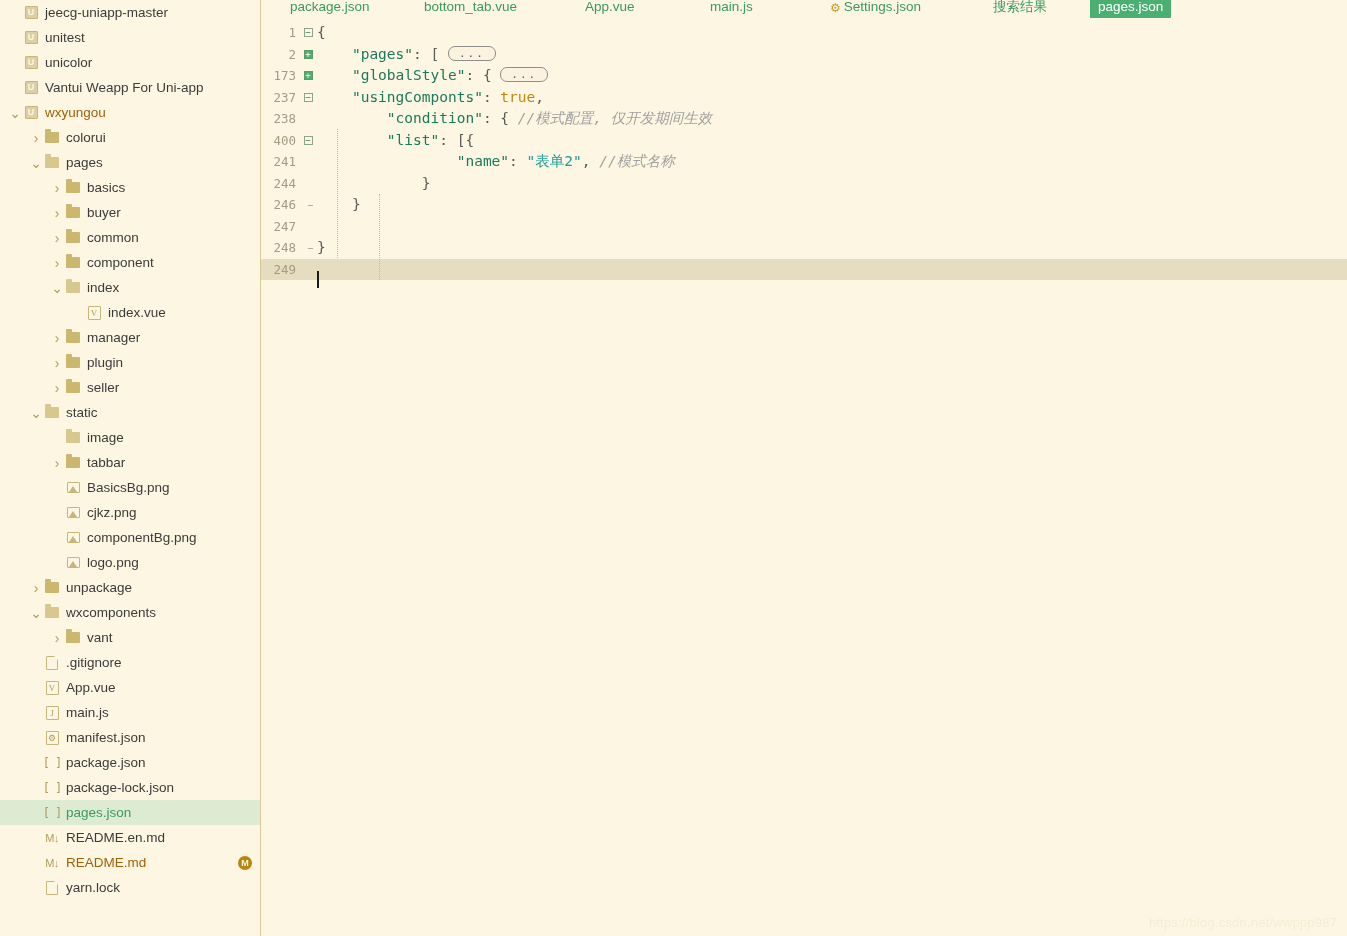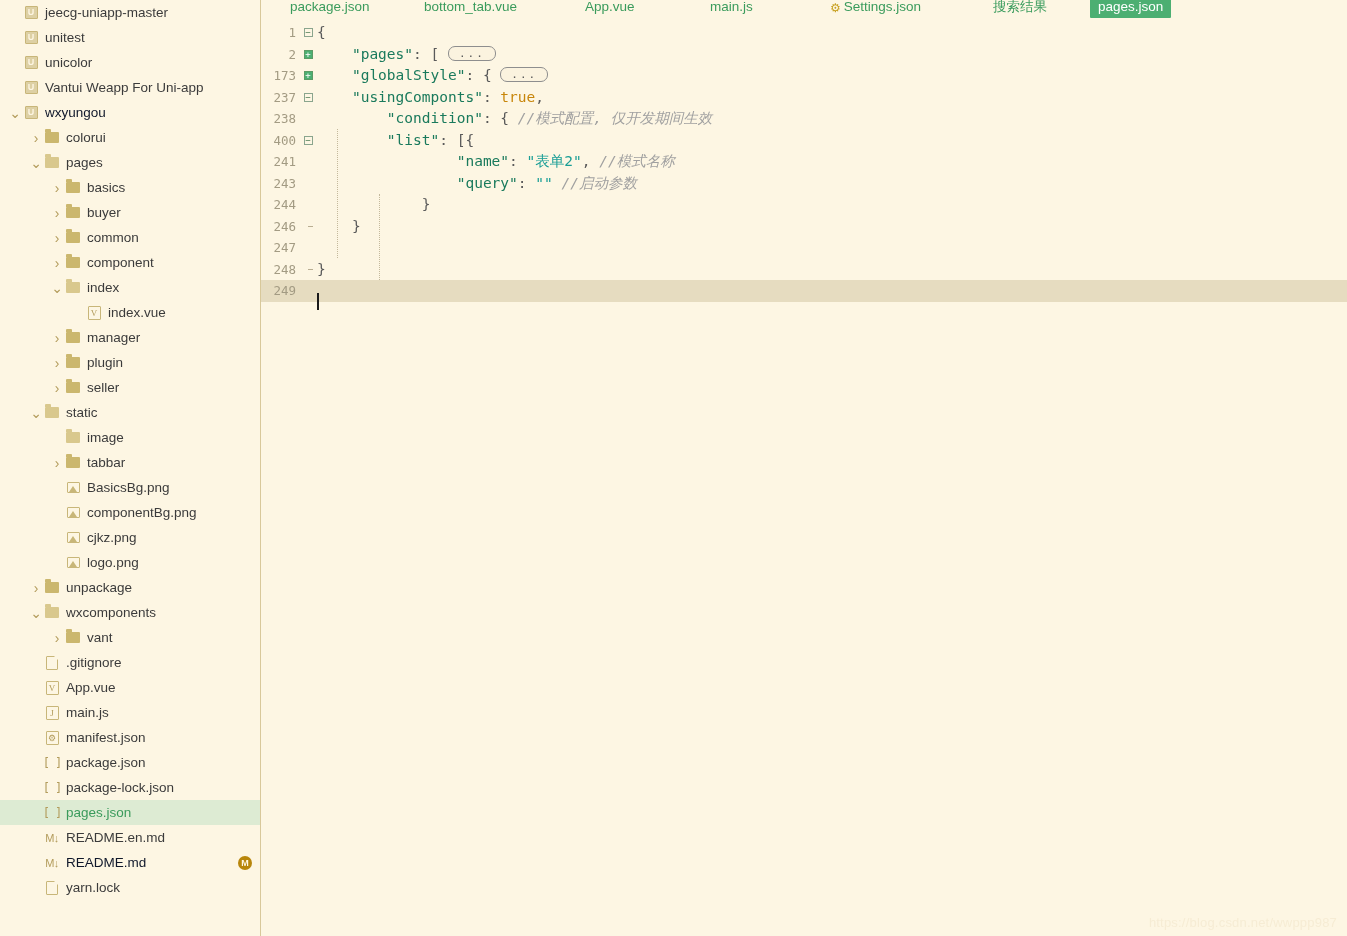--- a/index.html
+++ b/index.html
@@ -46,21 +46,21 @@
     font-size: 11px;
     line-height: 1;
   }
   .tree-row .ico {
     width: 18px; height: 25px;
     flex: 0 0 18px;
     display: flex; align-items: center; justify-content: center;
     margin-right: 5px;
   }
   .tree-row .lbl { line-height: 25px; }
-  .lbl.gold { color: #0f172a; }
+  .lbl.gold { color: #a16207; }
   .lbl.green { color: #3a9b5c; }
 
   
   .ic-u {
     width: 13px; height: 13px;
     background: #ddd0a4;
     border: 1px solid #c8b679;
     border-radius: 1px;
     color: #fdf6e3;
     font-size: 9px;
@@ -416,28 +416,28 @@
         <span class="ico">
           <span class="ic-img"></span>
         </span>
         <span class="lbl">BasicsBg.png</span>
       </div>
       <div class="tree-row" style="padding-left: 50px;">
         <span class="twisty"></span>
         <span class="ico">
           <span class="ic-img"></span>
         </span>
+        <span class="lbl">cjkz.png</span>
+      </div>
+      <div class="tree-row" style="padding-left: 50px;">
+        <span class="twisty"></span>
+        <span class="ico">
+          <span class="ic-img"></span>
+        </span>
         <span class="lbl">componentBg.png</span>
-      </div>
-      <div class="tree-row" style="padding-left: 50px;">
-        <span class="twisty"></span>
-        <span class="ico">
-          <span class="ic-img"></span>
-        </span>
-        <span class="lbl">cjkz.png</span>
       </div>
       <div class="tree-row" style="padding-left: 50px;">
         <span class="twisty"></span>
         <span class="ico">
           <span class="ic-img"></span>
         </span>
         <span class="lbl">logo.png</span>
       </div>
       <div class="tree-row" style="padding-left: 29px;">
         <span class="twisty" style="font-size: 14px;">›</span>
@@ -546,21 +546,20 @@
       </div>
 
     <div id="editor">
         <div class="crow"><div class="gutter">1</div><div class="fold"><span class="sq minus">−</span></div><div class="code"><span></span><span class="p">{</span></div></div>
         <div class="crow"><div class="gutter">2</div><div class="fold"><span class="sq">+</span></div><div class="code"><span>    </span><span class="k">"pages"</span><span class="p">: [ </span><span class="fbox">...</span></div></div>
         <div class="crow"><div class="gutter">173</div><div class="fold"><span class="sq">+</span></div><div class="code"><span>    </span><span class="k">"globalStyle"</span><span class="p">: { </span><span class="fbox">...</span></div></div>
         <div class="crow"><div class="gutter">237</div><div class="fold"><span class="sq minus">−</span></div><div class="code"><span>    </span><span class="k">"usingComponts"</span><span class="p">: </span><span class="b">true</span><span class="p">,</span></div></div>
         <div class="crow"><div class="gutter">238</div><div class="fold"><span class="bar"></span></div><div class="code"><span>        </span><span class="k">"condition"</span><span class="p">: { </span><span class="c">//模式配置, 仅开发期间生效</span></div></div>
         <div class="crow"><div class="gutter">400</div><div class="fold"><span class="sq minus">−</span></div><div class="code"><span>        </span><span class="k">"list"</span><span class="p">: [{</span></div></div>
         <div class="crow"><div class="gutter">241</div><div class="fold"><span class="bar"></span></div><div class="code"><span>                </span><span class="k">"name"</span><span class="p">: </span><span class="s">"表单2"</span><span class="p">, </span><span class="c">//模式名称</span></div></div>
-        <div class="crow"><div class="gutter">243</div><div class="fold"><span class="bar"></span></div><div class="code"><span>                </span><span class="k">"query"</span><span class="p">: </span><span class="s">""</span><span class="p"> </span><span class="c">//启动参数</span></div></div>
         <div class="crow"><div class="gutter">244</div><div class="fold"><span class="bar"></span></div><div class="code"><span>            </span><span class="p">}</span></div></div>
         <div class="crow"><div class="gutter">246</div><div class="fold"><span class="corner"></span></div><div class="code"><span>    </span><span class="p">}</span></div></div>
         <div class="crow"><div class="gutter">247</div><div class="fold"><span class="bar"></span></div><div class="code"><span></span></div></div>
         <div class="crow"><div class="gutter">248</div><div class="fold"><span class="corner"></span></div><div class="code"><span></span><span class="p">}</span></div></div>
         <div class="crow cursorline"><div class="gutter">249</div><div class="fold"></div><div class="code"><span class="caret"></span><span></span></div></div>
         <div class="vguide" style="left: 76px; top: 107px; height: 129px;"></div>
         <div class="vguide" style="left: 118px; top: 172px; height: 86px;"></div>
       </div>
 
     <div id="watermark">https://blog.csdn.net/wwppp987</div>

